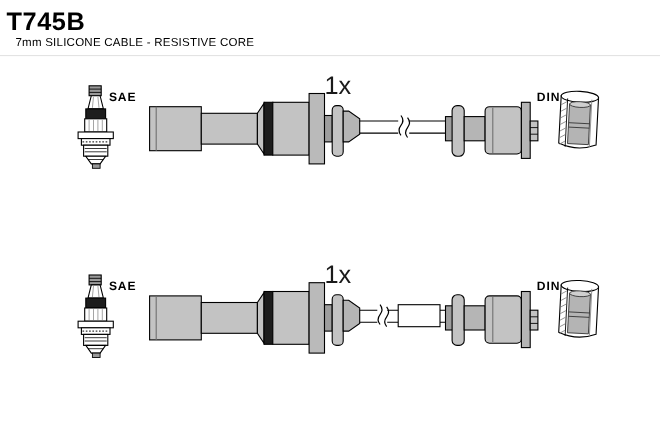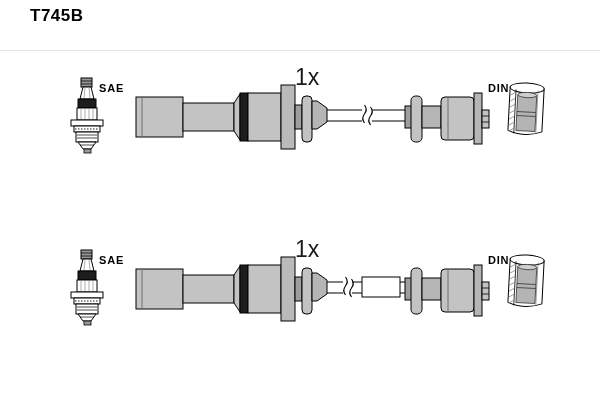--- a/index.html
+++ b/index.html
@@ -1,32 +1,33 @@
 <!DOCTYPE html>
 <html><head>
 <meta charset="utf-8">
 <style>
   html,body{margin:0;padding:0;background:#fff;}
   .page{position:relative;width:600px;height:400px;background:#ffffff;overflow:hidden;
         font-family:"Liberation Sans",sans-serif;color:#000;}
-  .part-number{position:absolute;left:30px;top:6px;font-size:17px;font-weight:bold;letter-spacing:.5px;}
+  .part-number{position:absolute;left:6px;top:6px;font-size:23px;font-weight:bold;letter-spacing:.5px;}
   .subtitle{position:absolute;left:14px;top:33px;font-size:10.5px;letter-spacing:.2px;}
   .brand{position:absolute;left:396px;top:7px;font-size:25px;font-weight:bold;
          color:#9b9b9b;letter-spacing:3px;}
   .header-divider{position:absolute;left:0;top:50px;width:600px;height:1px;background:#e3e3e3;}
   svg.diagram{position:absolute;left:0;top:0;}
   text.lbl-small{font-family:"Liberation Sans",sans-serif;font-size:11px;font-weight:bold;letter-spacing:.8px;fill:#000;}
   text.lbl-qty{font-family:"Liberation Sans",sans-serif;font-size:23px;font-weight:400;fill:#1a1a1a;}
 </style>
 </head>
 <body>
 
 <div class="page">
 
   <div class="part-number">T745B</div>
+  <div class="subtitle">7mm SILICONE CABLE - RESISTIVE CORE</div>
   <div class="header-divider"></div>
 
   <svg class="diagram" width="600" height="400" viewBox="0 0 600 400">
     <defs>
 
       <g id="spark-plug">
         <rect x="81" y="78" width="11" height="9" fill="#999" stroke="#000" stroke-width="1"></rect>
         <line x1="81" y1="81" x2="92" y2="81" stroke="#000" stroke-width=".8"></line>
         <line x1="81" y1="84" x2="92" y2="84" stroke="#000" stroke-width=".8"></line>
         <path d="M83,87 L91,87 L94,99 L80,99 Z" fill="#fff" stroke="#000" stroke-width="1"></path>

